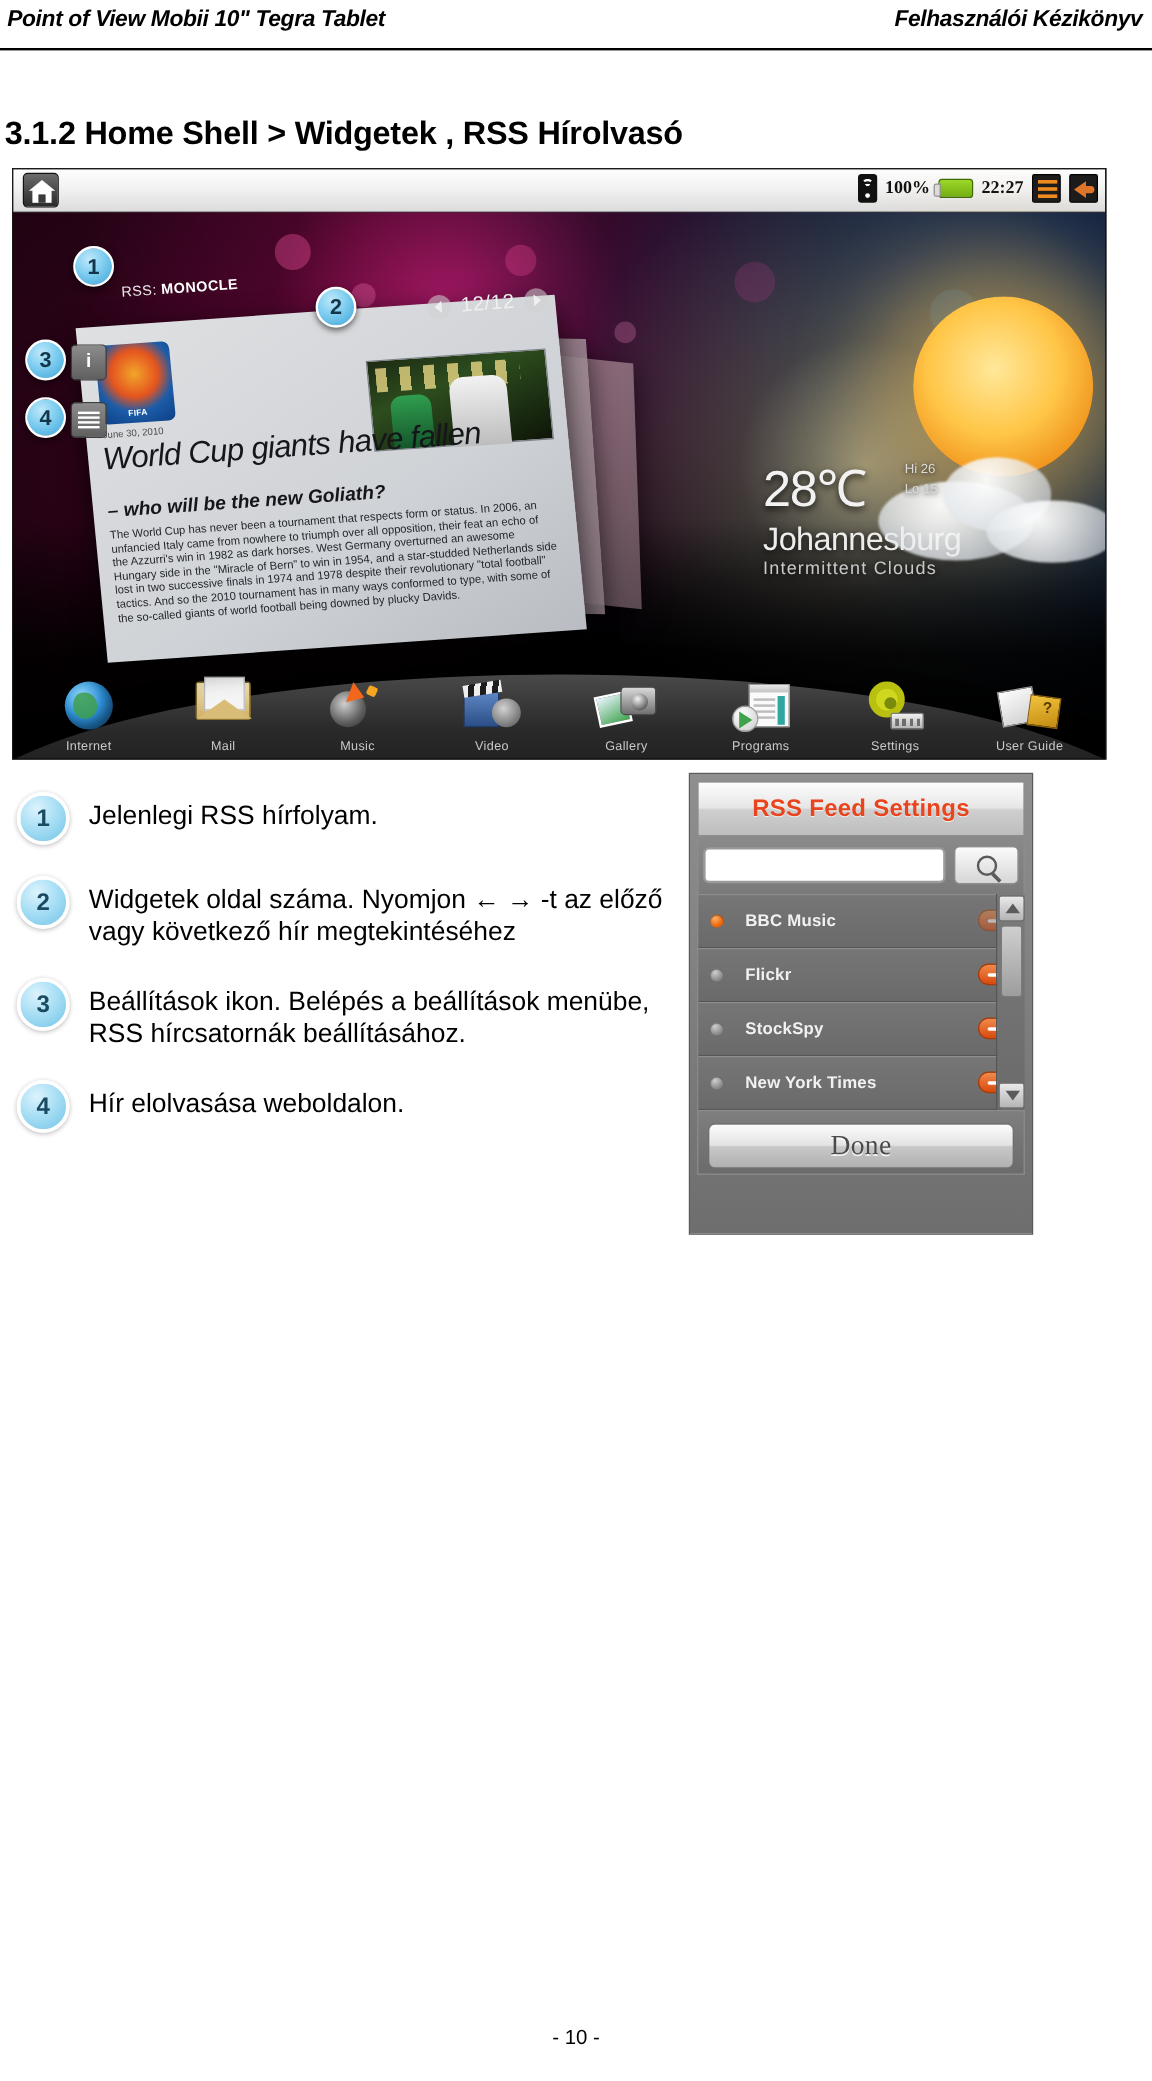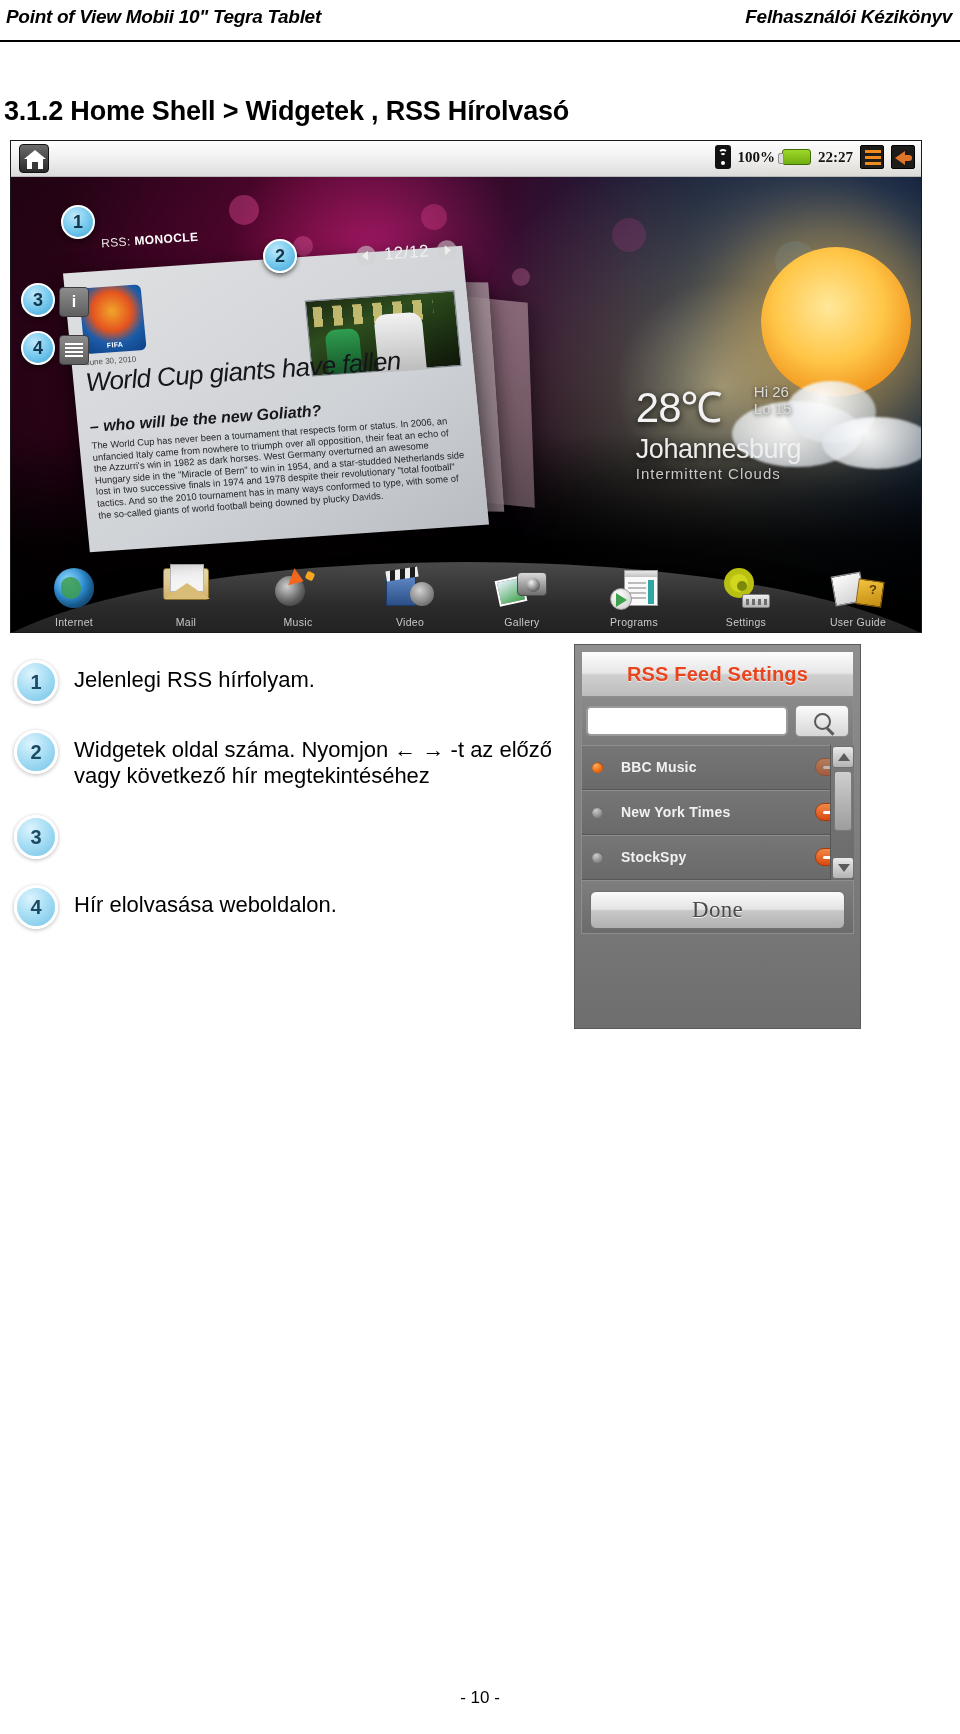--- a/index.html
+++ b/index.html
@@ -138,21 +138,21 @@
     border-radius:50%;
     background:radial-gradient(circle at 45% 40%, #ffe89a 0%, #ffc647 45%, #f0951e 75%, #e07c10 100%);
     box-shadow:0 0 70px 35px rgba(255,190,70,0.45);
   }
   .cloud {
     position:absolute; border-radius:50%;
     background:radial-gradient(circle at 40% 30%, rgba(255,255,255,0.95), rgba(195,205,215,0.6));
     filter:blur(1px);
   }
   .wx-temp { font-size:42px; color:#f2f2f2; font-weight:300; letter-spacing:-1px; text-shadow:0 2px 6px rgba(0,0,0,.8); }
-  .wx-hl { position:absolute; left:118px; top:6px; font-size:15px; color:#dadada; line-height:17px; text-shadow:0 1px 4px rgba(0,0,0,.8); }
+  .wx-hl { position:absolute; left:118px; top:6px; font-size:11px; color:#dadada; line-height:17px; text-shadow:0 1px 4px rgba(0,0,0,.8); }
   .wx-city { font-size:27px; color:#ededed; font-weight:300; letter-spacing:-0.5px; text-shadow:0 2px 6px rgba(0,0,0,.8); }
   .wx-cond { font-size:15px; color:#c9c9c9; letter-spacing:1px; text-shadow:0 1px 5px rgba(0,0,0,.8); }
 
   
   .rss-stack { position:absolute; left:55px; top:60px; width:460px; height:300px; z-index:6; }
   .rss-label { position:absolute; left:35px; top:-4px; font-size:12px; color:#e9e9e9; letter-spacing:.4px; transform:rotate(-4deg); }
   .rss-label b { color:#fff; }
   .card {
     position:absolute; background:linear-gradient(150deg,#dfe0e2 0%,#cfd2d6 60%,#b9bdc3 100%);
     box-shadow:0 8px 24px rgba(0,0,0,.75);
@@ -567,20 +567,21 @@
     <div class="note-row">
       <div class="note-num">1</div>
       <div class="note-txt">Jelenlegi RSS hírfolyam.</div>
     </div>
     <div class="note-row">
       <div class="note-num">2</div>
       <div class="note-txt">Widgetek oldal száma. Nyomjon ← → -t az előző vagy következő hír megtekintéséhez</div>
     </div>
     <div class="note-row">
       <div class="note-num">3</div>
+      <div class="note-txt">Beállítások ikon. Belépés a beállítások menübe, RSS hírcsatornák beállításához.</div>
     </div>
     <div class="note-row">
       <div class="note-num">4</div>
       <div class="note-txt">Hír elolvasása weboldalon.</div>
     </div>
   </div>
 
   <div class="rss-panel">
     <div class="rsp-title">RSS Feed Settings</div>
 
@@ -592,28 +593,33 @@
     </div>
 
     <div class="feed-list">
       <div class="feed-row sel">
         <span class="feed-dot"></span>
         <span class="feed-name">BBC Music</span>
         <span class="feed-minus dim"></span>
       </div>
       <div class="feed-row">
         <span class="feed-dot"></span>
-        <span class="feed-name">New York Times</span>
+        <span class="feed-name">Flickr</span>
         <span class="feed-minus"></span>
       </div>
       <div class="feed-row">
         <span class="feed-dot"></span>
         <span class="feed-name">StockSpy</span>
         <span class="feed-minus"></span>
       </div>
+      <div class="feed-row">
+        <span class="feed-dot"></span>
+        <span class="feed-name">New York Times</span>
+        <span class="feed-minus"></span>
+      </div>
 
       <div class="scroll-track">
         <div class="scroll-btn up">
             <i></i>
           </div>
         <div class="scroll-thumb"></div>
         <div class="scroll-btn down">
             <i></i>
           </div>
       </div>

